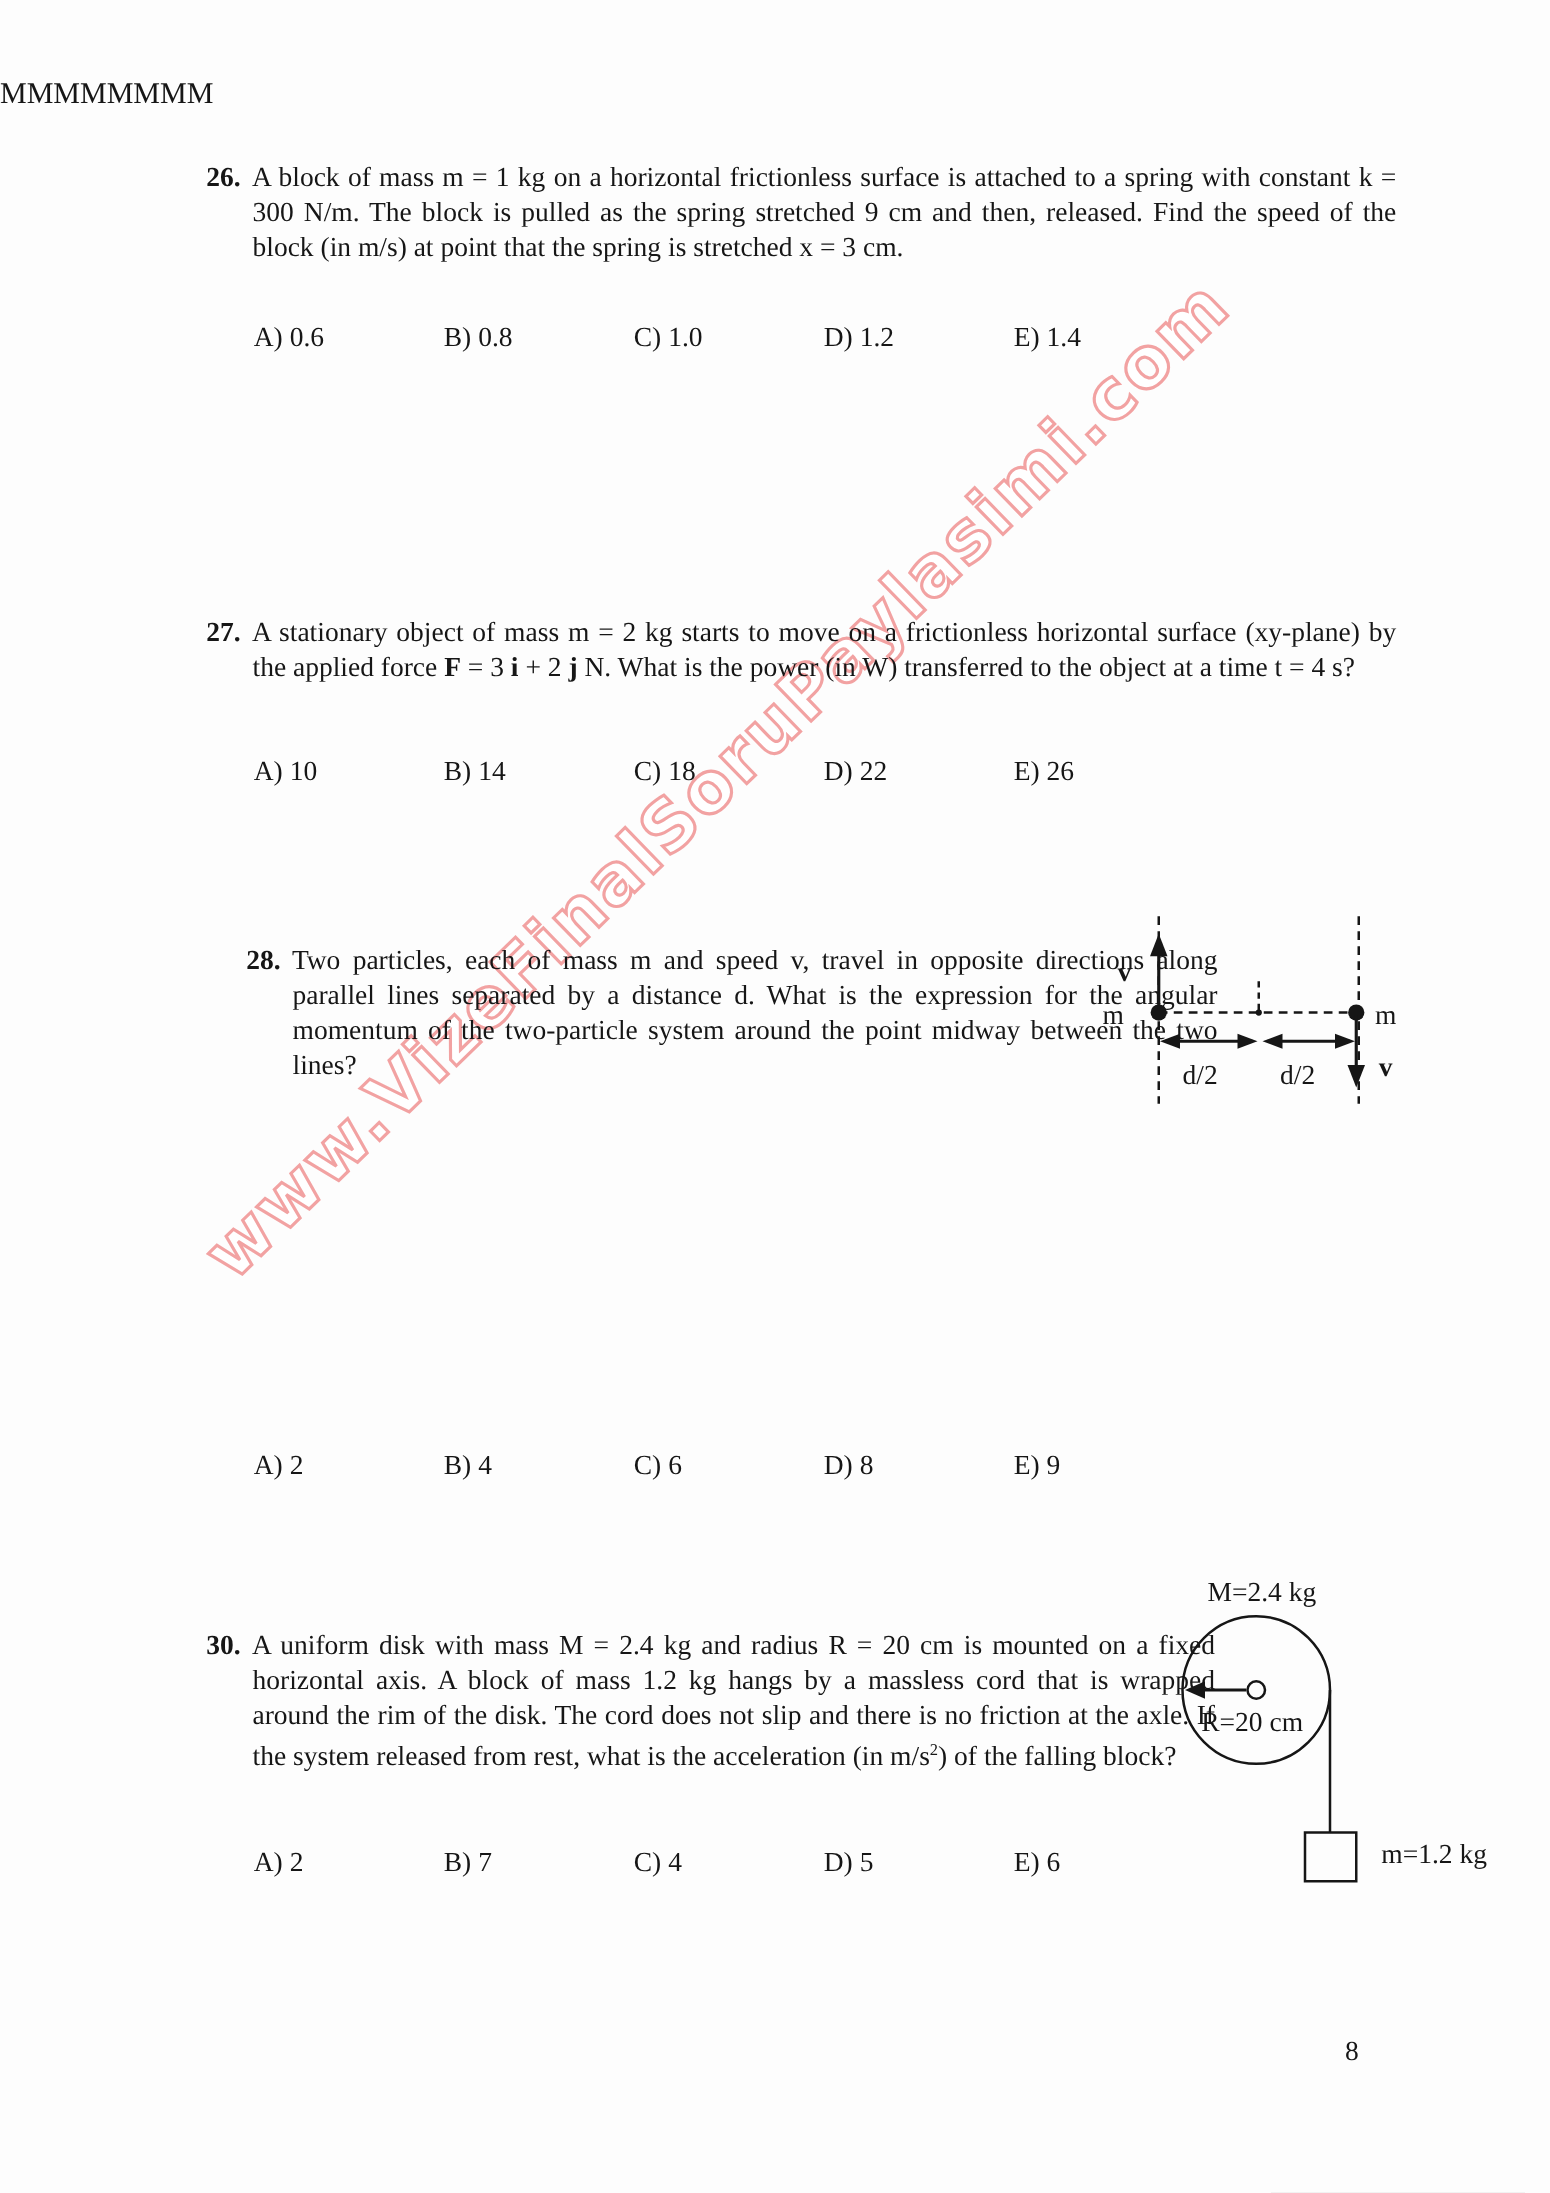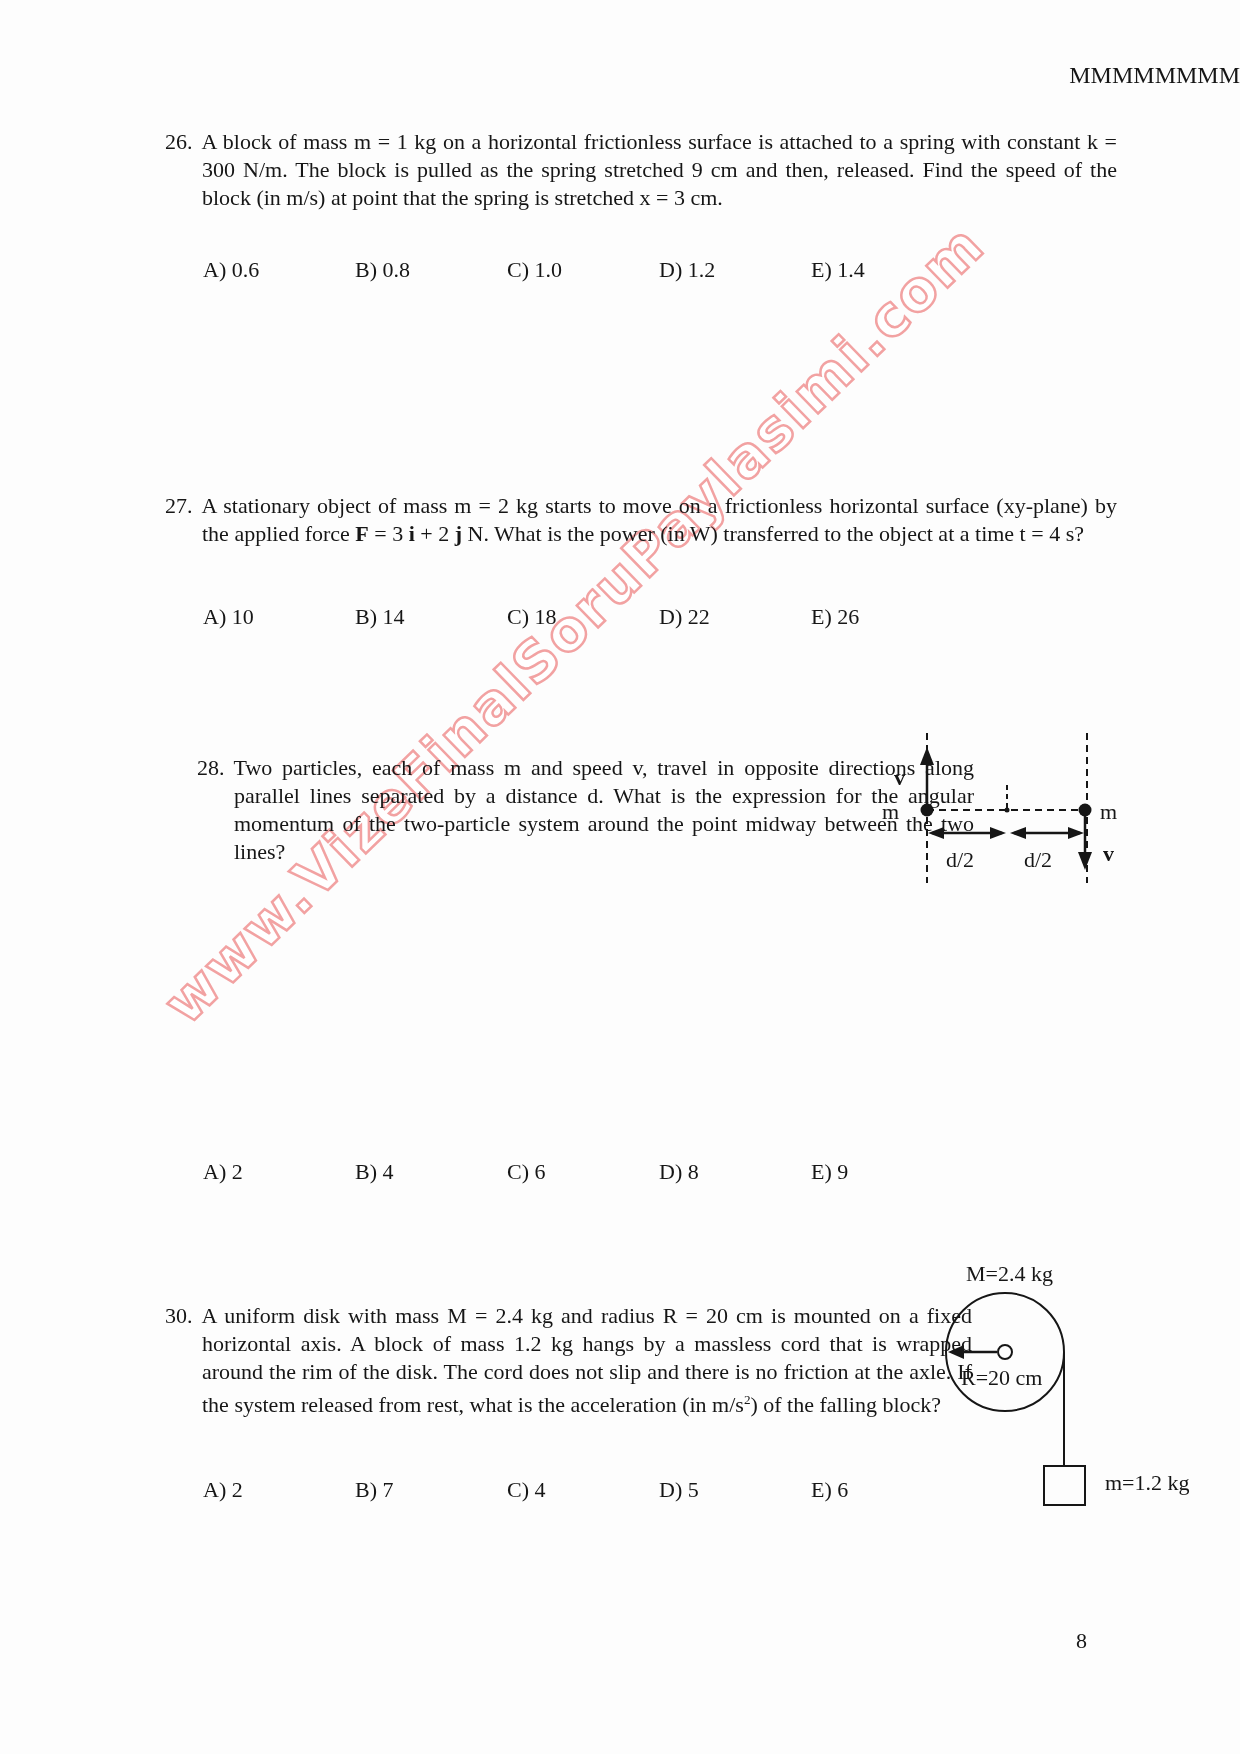--- a/index.html
+++ b/index.html
@@ -12,27 +12,27 @@
   .watermark {
     position:absolute; left:202px; top:962px; height:80px; line-height:80px;
     transform-origin:0 100%; transform:rotate(-44.2deg);
     font-family:"DejaVu Sans", sans-serif; font-weight:bold;
     font-size:56px; letter-spacing:2px; white-space:nowrap;
     color:#ffffff; -webkit-text-stroke:2.5px #f2a2a2;
     z-index:0;
   }
   .doc-header {
     position:absolute; top:62px; left:0; width:100%;
-    text-align:right; font-size:24px;
+    text-align:left; font-size:24px;
   }
   .qtext {
     position:absolute; text-align:justify; font-size:22px; line-height:28px;
     padding-left:37px; text-indent:-37px;
   }
-  .qnum { padding-right:9px; }
+  .qnum { padding-right:9px;font-weight:bold; }
   .opts { position:absolute; font-size:22px; white-space:nowrap; }
   .opts span { display:inline-block; }
   .opts .w { width:152px; }
   sup { font-size:60%; }
   .diagram { position:absolute; }
   .diagram text { font-size:22px; fill:#161616; font-family:"Liberation Serif", serif; }
   .diagram text.bv { font-weight:bold; }
   .pageno { position:absolute; left:1076px; top:1628px; font-size:22px; }
 </style>
 </head>

